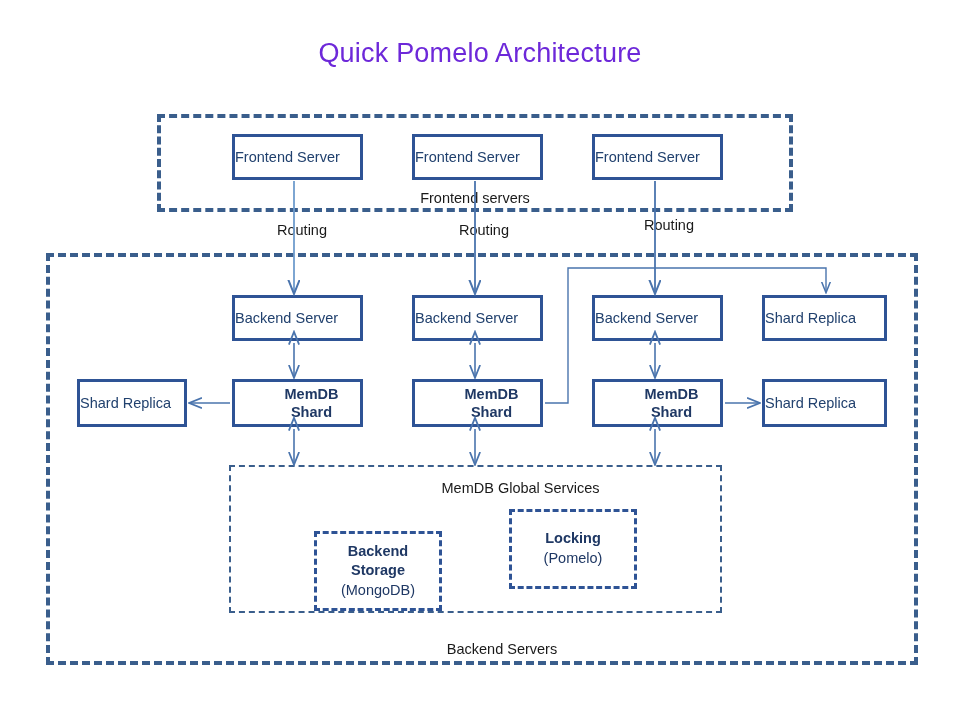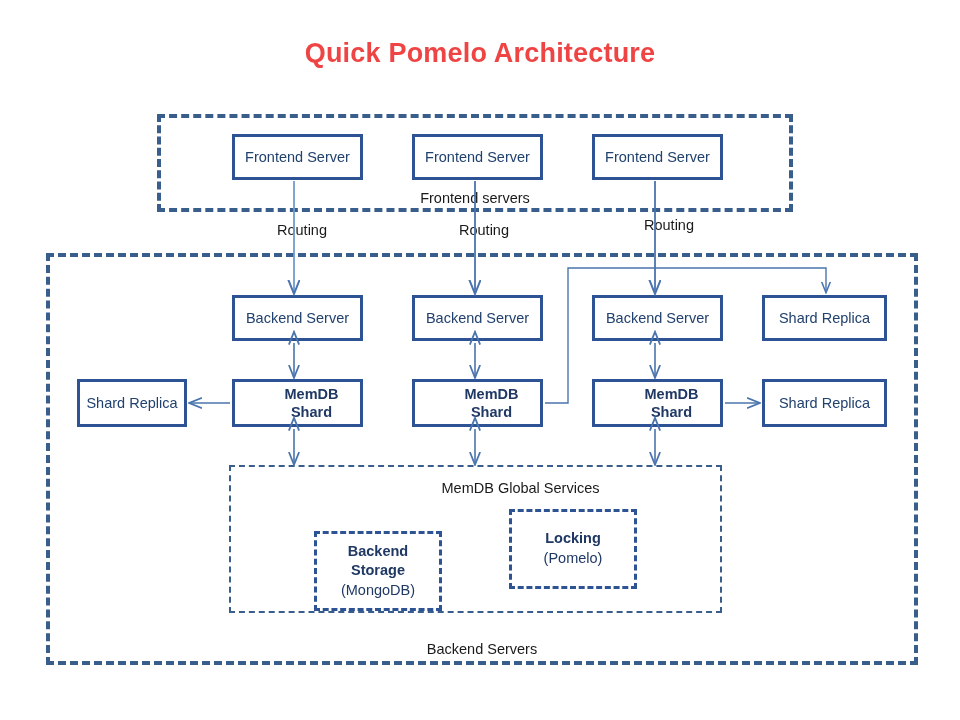--- a/index.html
+++ b/index.html
@@ -21,22 +21,22 @@
   }
 
   
   #title {
     position: absolute;
     left: 0;
     top: 38px;
     width: 960px;
     text-align: center;
     font-size: 27px;
-    font-weight: bold;
-    color: #ef4444;
+    font-weight: normal;
+    color: #6d28d9;
     letter-spacing: 0.2px;
   }
 
   
   .group {
     position: absolute;
     box-sizing: border-box;
     background: transparent;
   }
   .group.outer-thick {
@@ -57,21 +57,20 @@
   
   .node {
     position: absolute;
     box-sizing: border-box;
     border: 3px solid #2e5395;
     background: #ffffff;
     color: #21416e;
     font-size: 14.5px;
     display: flex;
     align-items: center;
-    justify-content: center;
     text-align: center;
     line-height: 1.25;
   }
   .node.bold {
     font-weight: bold;
     color: #1f3864;
     padding-left: 28px;
   }
 
   
@@ -135,21 +134,21 @@
   <div class="group-label" style="left:157px; top:190px; width:636px;">Frontend servers</div>
 
   <div class="flabel" style="left:260px; top:222px;">Routing</div>
 
   <div class="flabel" style="left:442px; top:222px;">Routing</div>
 
   <div class="flabel" style="left:627px; top:217px;">Routing</div>
 
   <div class="group outer-thick" style="left:46px; top:253px; width:872px; height:412px;"></div>
 
-  <div class="group-label" style="left:46px; top:641px; width:872px;">Backend Servers</div>
+  <div class="group-label" style="left:46px; top:641px; width:872px;padding-left:20px;">Backend Servers</div>
 
   <div class="node" style="left:232px; top:295px; width:131px; height:46px;">
     <span>Backend Server</span>
   </div>
 
   <div class="node" style="left:412px; top:295px; width:131px; height:46px;">
     <span>Backend Server</span>
   </div>
 
   <div class="node" style="left:592px; top:295px; width:131px; height:46px;">

